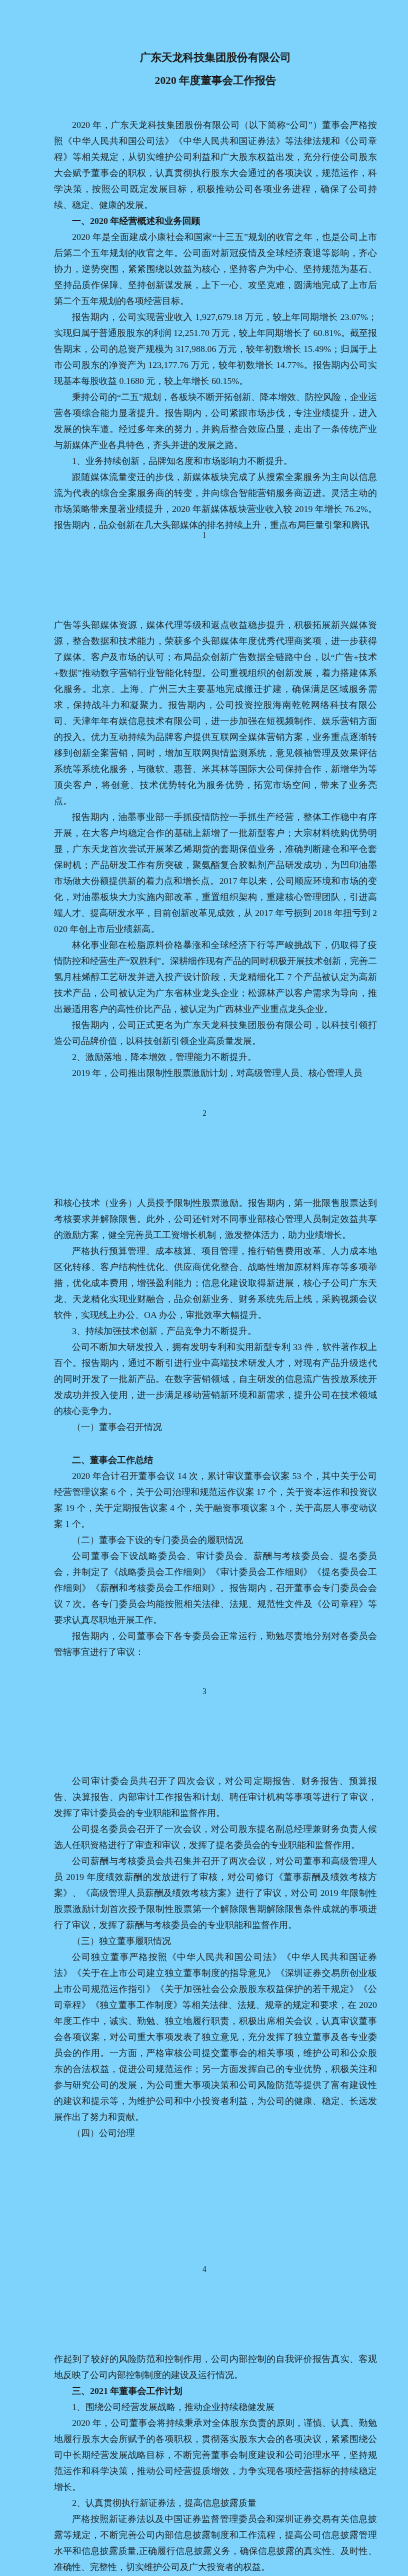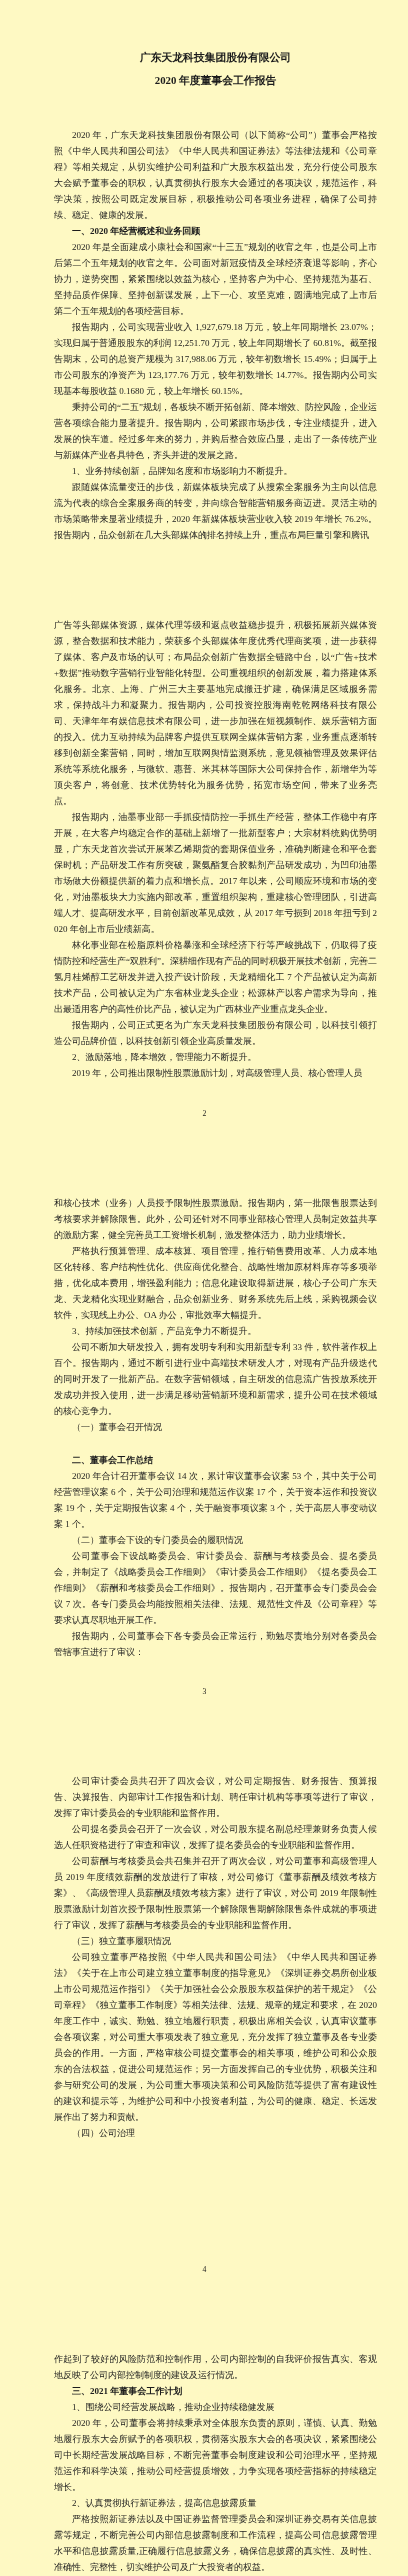--- a/index.html
+++ b/index.html
@@ -12,42 +12,42 @@
     font-family: "Liberation Serif", "DejaVu Serif", serif;
     color: #1c1c1c;
   }
   .doc {
     width: 409px;
   }
   .page {
     position: relative;
     width: 409px;
     height: 578px;
-    background: #fef9c3;
+    background: #7dd3fc;
     overflow: hidden;
   }
   .content {
     position: absolute;
     left: 54px;
     width: 323px;
     top: 39px;
   }
   .page.first .content {
     top: 46px;
   }
   .doc-title {
     margin: 0;
     font-size: 10.8px;
     font-weight: 700;
     line-height: 23px;
     text-align: center;
     text-indent: 0;
   }
   .doc-title.second {
-    margin-bottom: 35px;
+    margin-bottom: 25px;
   }
   p.blk {
     margin: 0;
     font-size: 9px;
     line-height: 16px;
     text-align: justify;
     text-indent: 2em;
     word-break: break-all;
   }
   p.blk.cont {

